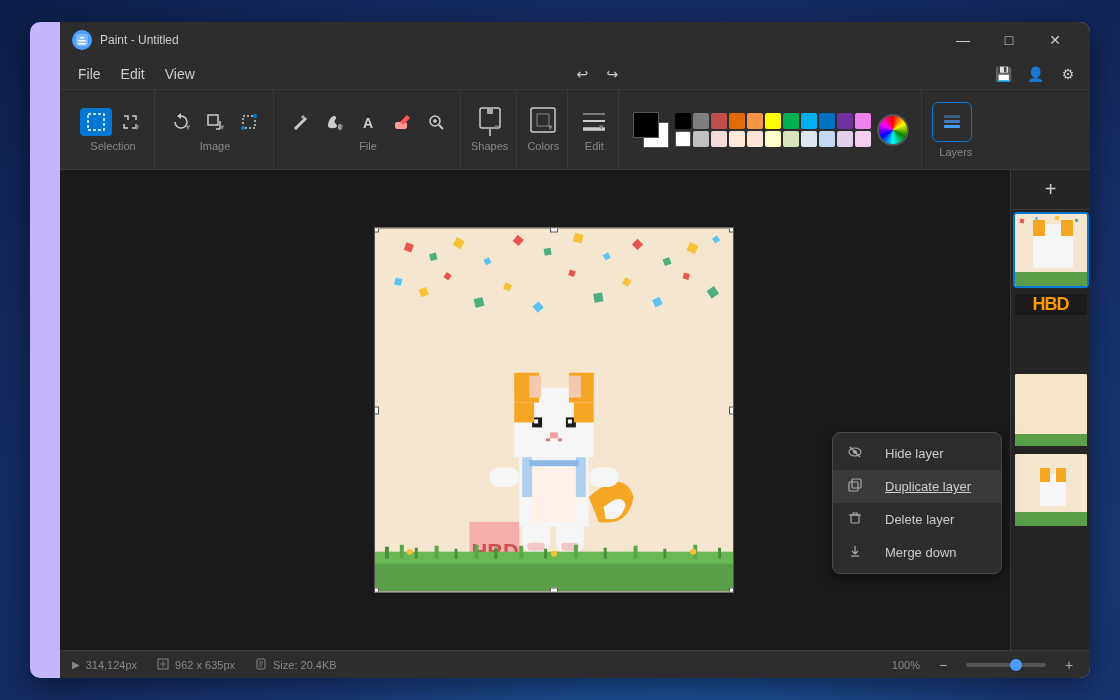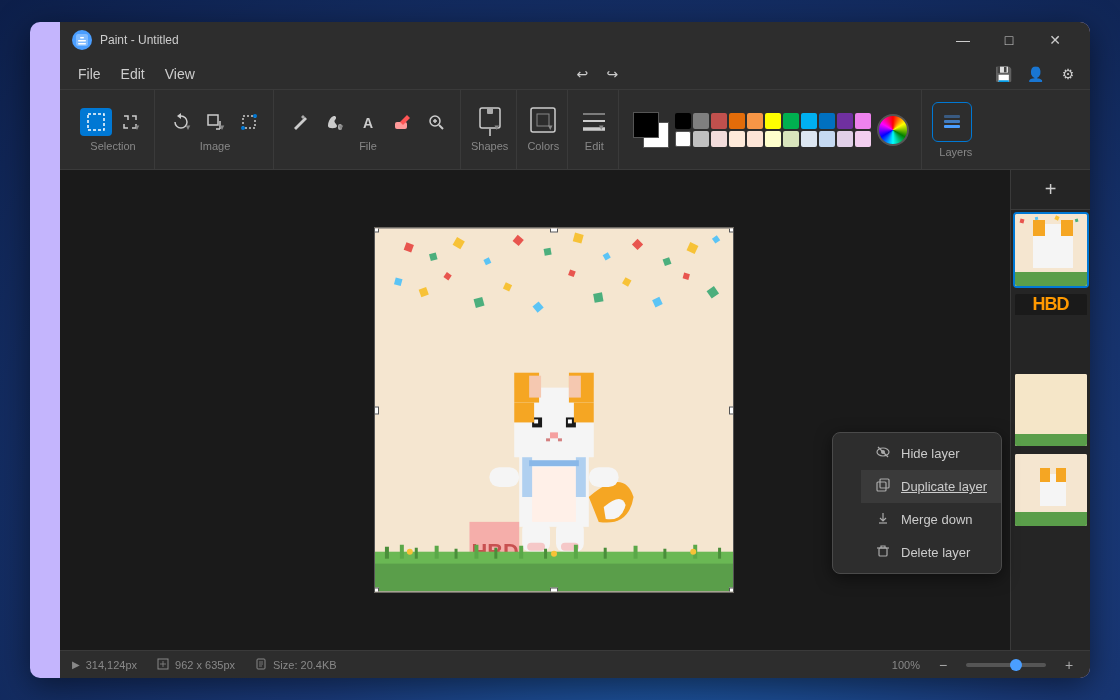--- a/index.html
+++ b/index.html
@@ -375,26 +375,25 @@
       background: #2d2d2d;
       border: 1px solid #4a4a4a;
       border-radius: 8px;
       box-shadow: 0 4px 16px rgba(0,0,0,0.5);
       z-index: 100;
       padding: 4px 0;
     }
     .ctx-menu-item {
       display: flex;
       align-items: center;
-      gap: 10px;
+      gap: 22px;
       padding: 8px 14px;
       font-size: 13px;
       color: #cccccc;
       cursor: pointer;
-      margin-left: 28px;
     }
     .ctx-menu-item.highlighted { background: #3a3a3a; text-decoration: underline; }
     .ctx-icon {
       font-size: 14px;
       width: 16px;
       text-align: center;
       color: #aaaaaa;
     }
 
     
@@ -854,35 +853,35 @@
           <svg width="14" height="14" viewBox="0 0 14 14">
             <rect x="1" y="4" width="9" height="9" rx="1" fill="none" stroke="#aaa" stroke-width="1.2"></rect>
             <rect x="4" y="1" width="9" height="9" rx="1" fill="none" stroke="#aaa" stroke-width="1.2"></rect>
           </svg>
         </span>
         <span>Duplicate layer</span>
       </div>
       <div class="ctx-menu-item">
         <span class="ctx-icon">
           <svg width="14" height="14" viewBox="0 0 14 14">
-            <path d="M7 2 L7 10 M4 7 L7 10 L10 7" fill="none" stroke="#aaa" stroke-width="1.2"></path>
-            <line x1="3" y1="12" x2="11" y2="12" stroke="#aaa" stroke-width="1.2"></line>
+            <rect x="3" y="4" width="8" height="8" rx="1" fill="none" stroke="#aaa" stroke-width="1.2"></rect>
+            <line x1="1" y1="4" x2="13" y2="4" stroke="#aaa" stroke-width="1.2"></line>
+            <path d="M5 4 L5 2 L9 2 L9 4" fill="none" stroke="#aaa" stroke-width="1.2"></path>
           </svg>
         </span>
-        <span>Merge down</span>
+        <span>Delete layer</span>
       </div>
       <div class="ctx-menu-item">
         <span class="ctx-icon">
           <svg width="14" height="14" viewBox="0 0 14 14">
-            <rect x="3" y="4" width="8" height="8" rx="1" fill="none" stroke="#aaa" stroke-width="1.2"></rect>
-            <line x1="1" y1="4" x2="13" y2="4" stroke="#aaa" stroke-width="1.2"></line>
-            <path d="M5 4 L5 2 L9 2 L9 4" fill="none" stroke="#aaa" stroke-width="1.2"></path>
+            <path d="M7 2 L7 10 M4 7 L7 10 L10 7" fill="none" stroke="#aaa" stroke-width="1.2"></path>
+            <line x1="3" y1="12" x2="11" y2="12" stroke="#aaa" stroke-width="1.2"></line>
           </svg>
         </span>
-        <span>Delete layer</span>
+        <span>Merge down</span>
       </div>
     </div>
 
   </div>
 
   <div class="status-bar">
     <div class="status-section">
       <span style="font-size:10px;">▶</span>
       <span>314,124px</span>
     </div>

